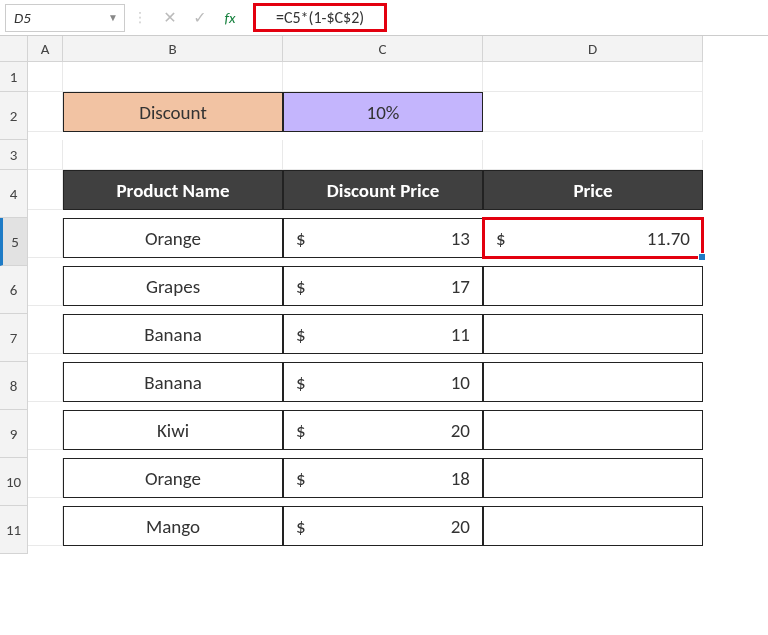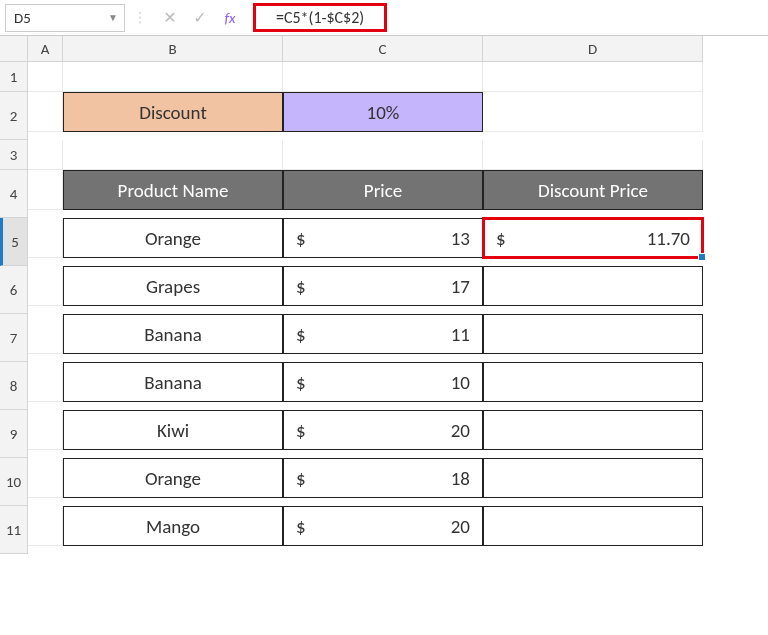--- a/index.html
+++ b/index.html
@@ -22,20 +22,21 @@
   .name-box {
     width: 120px;
     height: 28px;
     border: 1px solid #ccc;
     display: flex;
     align-items: center;
     padding: 0 8px;
     font-size: 15px;
     background: #fff;
     position: relative;
+    font-style: italic;
   }
   .name-box-caret {
     position: absolute;
     right: 6px;
     font-size: 10px;
     color: #888;
   }
   .fb-sep {
     width: 30px;
     text-align: center;
@@ -46,21 +47,21 @@
     width: 30px;
     text-align: center;
     color: #bbb;
     font-size: 16px;
   }
   .fb-icon.check { color: #bbb; }
   .fx {
     width: 30px;
     text-align: center;
     font-style: italic;
-    color: #8b5cf6;
+    color: #15803d;
     font-size: 15px;
   }
   .formula-input {
     flex: 1;
     height: 28px;
     display: flex;
     align-items: center;
     padding: 0 8px;
     font-size: 16px;
     position: relative;
@@ -89,23 +90,23 @@
   .rowhdr { height: 48px; }
   .rowhdr.small { height: 30px; }
   .cell {
     border-right: 1px solid #e9e9e9;
     border-bottom: 1px solid #e9e9e9;
     height: 40px;
     position: relative;
   }
   .cell.small { height: 30px; }
   .tbl-header {
-    background: #737373;
+    background: #404040;
     color: #fff;
-    font-weight: normal;
+    font-weight: bold;
     font-size: 19px;
     display: flex;
     align-items: center;
     justify-content: center;
     border: 1px solid #222;
   }
   .tbl-cell {
     border: 1px solid #222;
     display: flex;
     align-items: center;
@@ -218,24 +219,24 @@
   <div class="cell small"></div>
   <div class="cell small"></div>
   <div class="cell small"></div>
 
   <div class="rowhdr">4</div>
   <div class="cell"></div>
   <div class="cell tbl-header">
       <span>Product Name</span>
     </div>
   <div class="cell tbl-header">
+      <span>Discount Price</span>
+    </div>
+  <div class="cell tbl-header">
       <span>Price</span>
-    </div>
-  <div class="cell tbl-header">
-      <span>Discount Price</span>
     </div>
 
   <div class="rowhdr active">5</div>
   <div class="cell"></div>
   <div class="cell tbl-cell">
       <span>Orange</span>
     </div>
   <div class="cell price-cell">
     <span>$</span>
     <span>13</span>

